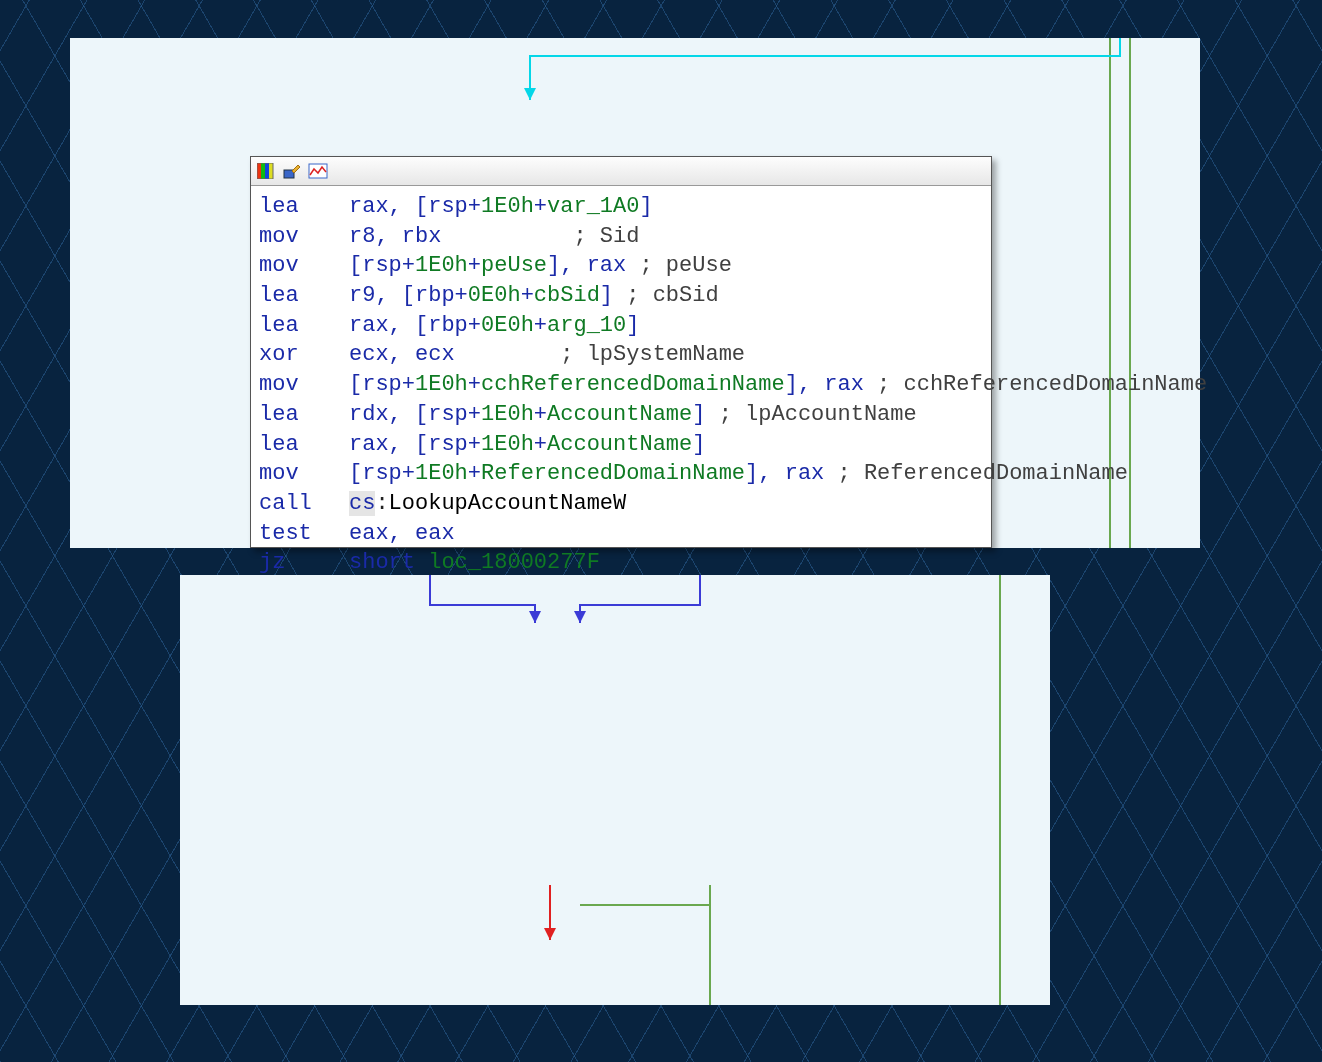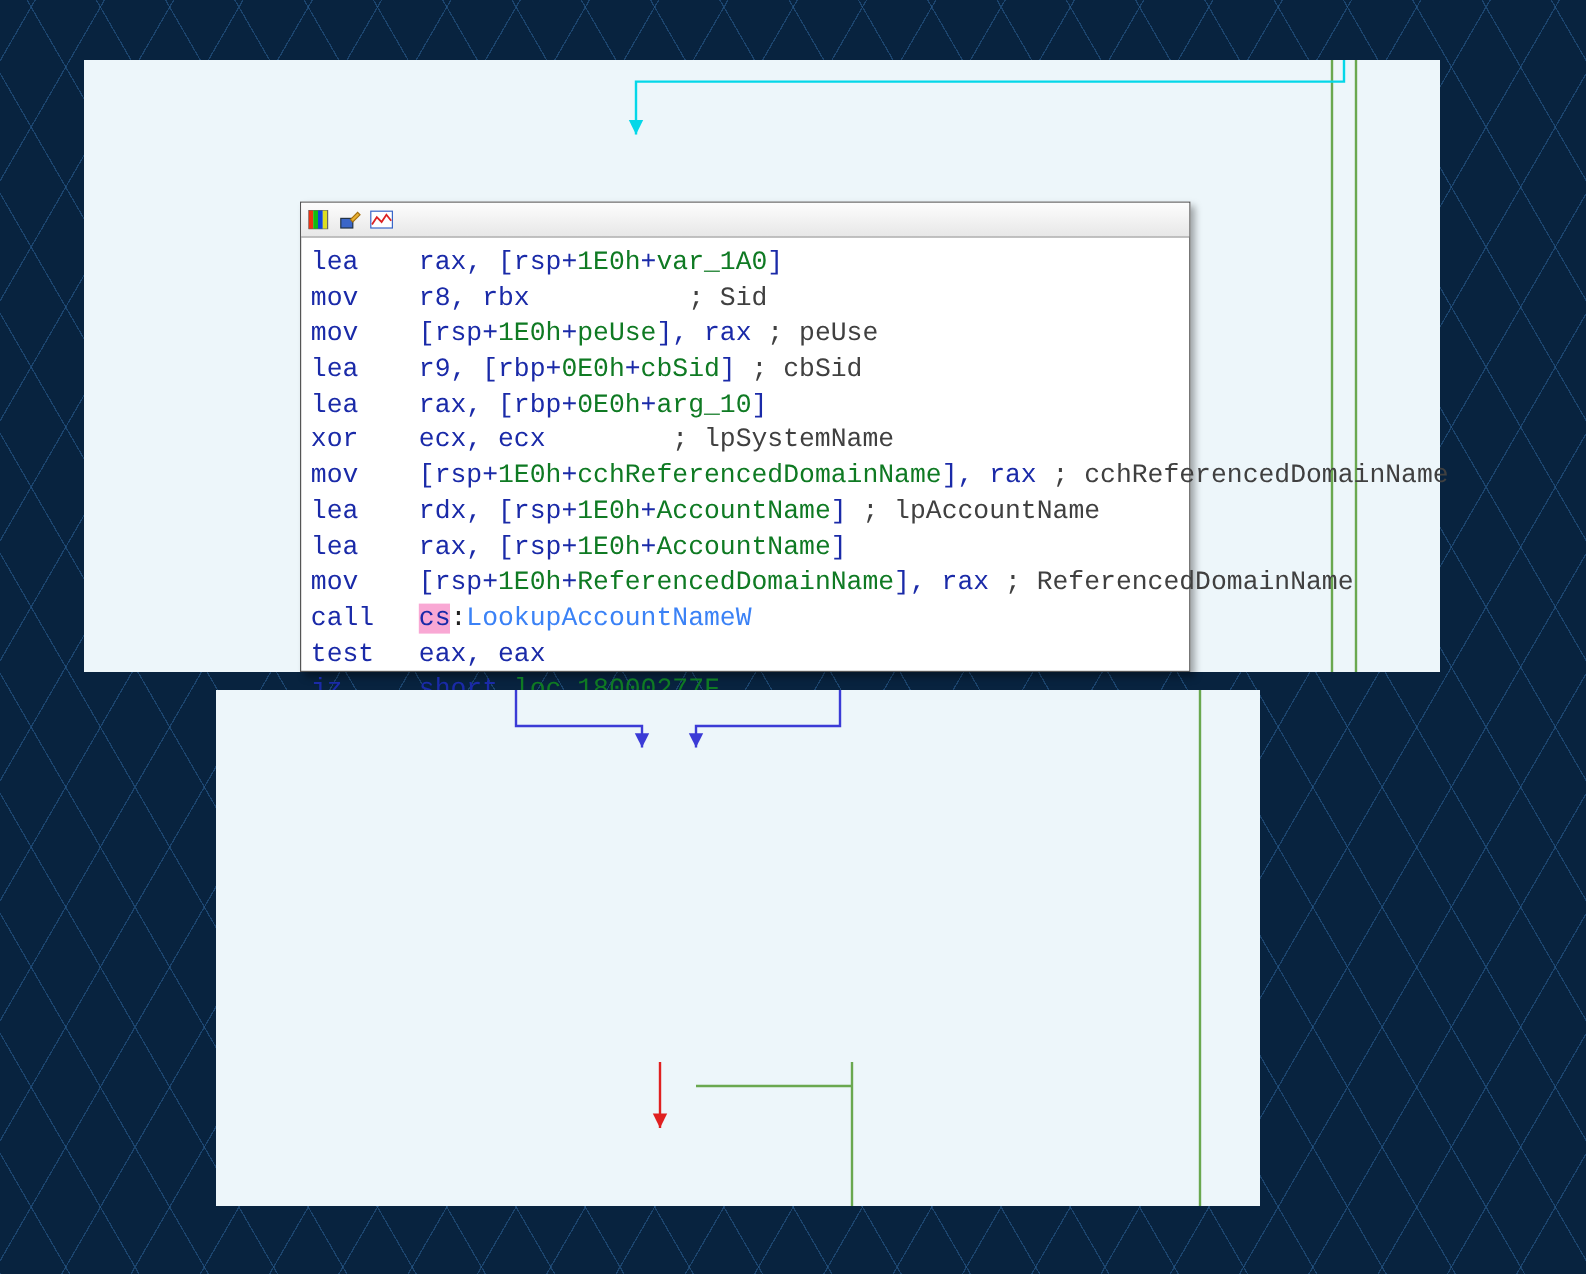--- a/index.html
+++ b/index.html
@@ -8,21 +8,21 @@
   background-image:
     repeating-linear-gradient(60deg, rgba(40,90,140,.6) 0 1px, transparent 1px 50px),
     repeating-linear-gradient(-60deg, rgba(40,90,140,.6) 0 1px, transparent 1px 50px);
   font-family:Consolas,'Courier New',monospace;
   font-size:22px;
 }
 .panel{
   position:absolute;
   background:#edf6fa;
 }
-.panel1{left:70px;top:50px;width:1130px;height:510px}
+.panel1{left:70px;top:38px;width:1130px;height:510px}
 .panel2{left:180px;top:575px;width:870px;height:430px}
 
 
 .flow-line{position:absolute;pointer-events:none}
 .cyan-stroke{stroke:#04d7e8;stroke-width:2;fill:none}
 .cyan-fill{fill:#04d7e8}
 .green-stroke{stroke:#6aa84f;stroke-width:2;fill:none}
 .blue-stroke{stroke:#3b3bd6;stroke-width:2;fill:none}
 .blue-fill{fill:#3b3bd6}
 .red-stroke{stroke:#e02020;stroke-width:2;fill:none}
@@ -42,22 +42,22 @@
   border-bottom:1px solid #999;
   display:flex;align-items:center;gap:4px;padding:0 4px;
 }
 .tb-icon{width:22px;height:22px;display:flex;align-items:center;justify-content:center}
 .tb-icon svg{display:block}
 
 .code{padding:6px 8px 8px 8px;white-space:pre;color:#1a2aa8;line-height:1.35}
 .op   {color:#1a2aa8}
 .cmt  {color:#404040}
 .sym  {color:#0f7a23}
-.pink {color:#3b82f6}
-.cshl {background:#f9a8d4}
+.pink {color:#000000}
+.cshl {background:#e5e5e5}
 .num  {color:#0f7a23}
 .kbr  {color:#1a2aa8}
 .black{color:#222}
 
 .row{display:block}
 .mnem{display:inline-block;width:90px}
 </style>
 </head>
 <body>
 

